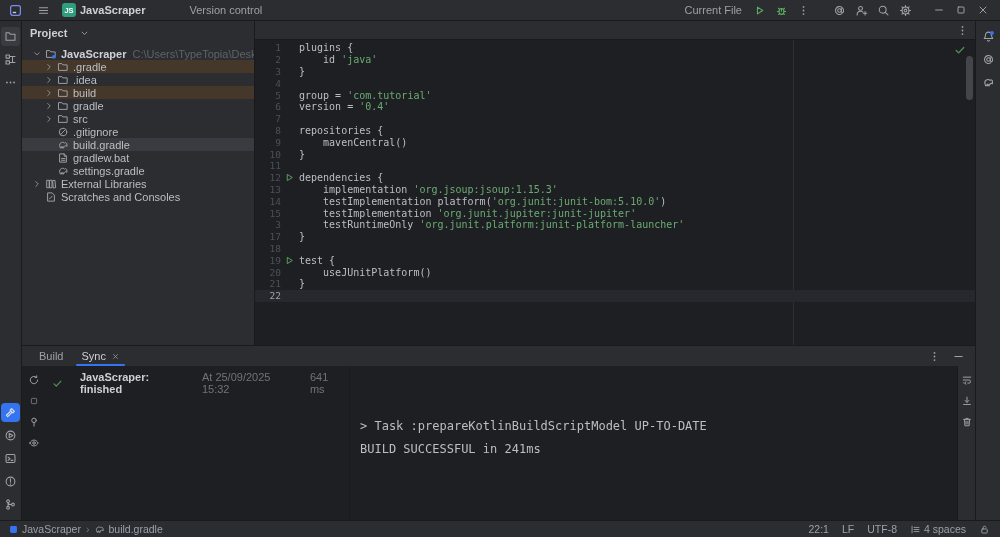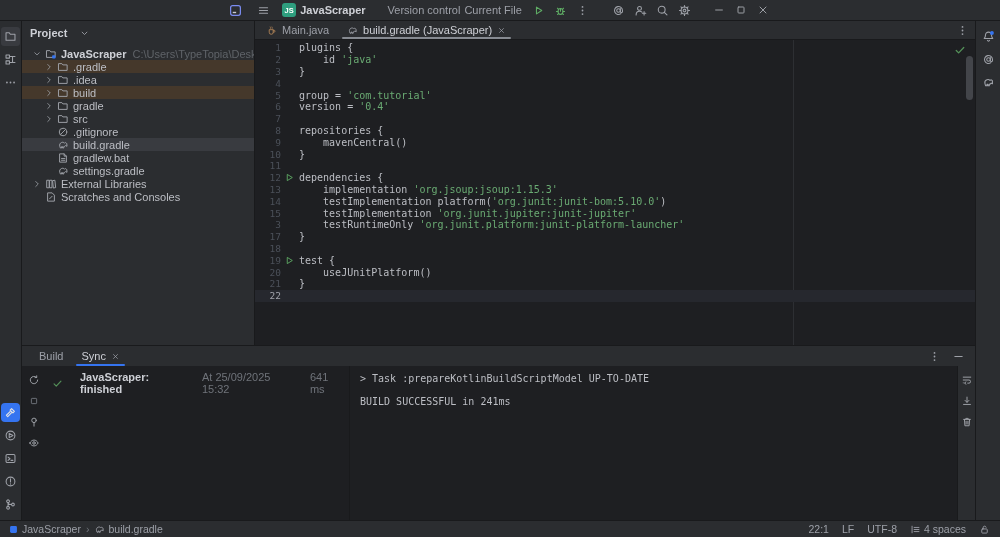--- a/index.html
+++ b/index.html
@@ -2,21 +2,21 @@
 <html><head>
 <meta charset="utf-8">
 <style>
   * { margin:0; padding:0; box-sizing:border-box; }
   html,body { width:1000px; height:537px; overflow:hidden; }
   body { background:#1e1f22; font-family:"Liberation Sans",sans-serif; color:#bcbec4; font-size:11px; }
   svg { display:block; }
   .app { width:1000px; height:537px; display:flex; flex-direction:column; }
 
   
-  .titlebar { height:21px; background:#2b2d30; border-bottom:1px solid #191a1c; display:flex; align-items:center; justify-content:center; padding:0 8px 0 6px; flex:none; }
+  .titlebar { height:21px; background:#2b2d30; border-bottom:1px solid #191a1c; display:flex; align-items:center; justify-content:space-between; padding:0 8px 0 6px; flex:none; }
   .tb-group { display:flex; align-items:center; gap:10px; }
   .tb-widget { display:flex; align-items:center; gap:4px; cursor:default; color:#bcbec4; }
   .tb-widget.dim { color:#9da0a8; }
   .js-badge { width:14px; height:14px; border-radius:3px; display:flex; align-items:center; justify-content:center; font-size:7.5px; font-weight:bold; color:#fff; }
   .ibtn { width:18px; height:18px; display:flex; align-items:center; justify-content:center; border-radius:3px; }
   .ibtn svg { width:13px; height:13px; }
   .winbtn svg { width:12px; height:12px; }
   .bold { font-weight:bold; color:#ced0d6; }
 
   
@@ -84,21 +84,21 @@
   .btab .closex svg { width:9px; height:9px; }
   .bp-header-right { margin-left:auto; display:flex; align-items:center; gap:6px; padding-right:8px; }
   .bp-content { flex:1; display:flex; min-height:0; }
   .bp-toolbar { width:24px; flex:none; display:flex; flex-direction:column; align-items:center; padding-top:6px; gap:5px; }
   .bp-tree { width:304px; flex:none; border-right:1px solid #191a1c; padding:5px 6px; }
   .sync-row { display:flex; align-items:center; gap:17px; }
   .sync-row svg { width:11px; height:11px; flex:none; }
   .sync-label { color:#ced0d6; font-weight:bold; }
   .sync-time { color:#6f737a; }
   .sync-dur { margin-left:auto; color:#6f737a; }
-  .bp-console { flex:1; padding:7px 10px; font-family:"DejaVu Sans Mono",monospace; font-size:10px; line-height:11.5px; color:#bcbec4; white-space:pre; overflow:hidden; }
+  .bp-console { flex:1; padding:7px 10px; font-family:"DejaVu Sans Mono",monospace; font-size:12px; line-height:11.5px; color:#bcbec4; white-space:pre; overflow:hidden;margin-top:48px; }
   .bp-ctoolbar { width:18px; flex:none; border-left:1px solid #191a1c; display:flex; flex-direction:column; align-items:center; padding-top:6px; gap:5px; background:#2b2d30; }
   .bp-ctoolbar .ibtn, .bp-toolbar .ibtn { width:16px; height:16px; }
   .bp-ctoolbar svg, .bp-toolbar svg { width:12px; height:12px; }
 
   
   .statusbar { height:17px; background:#2b2d30; border-top:1px solid #191a1c; display:flex; align-items:center; justify-content:space-between; padding:0 10px 0 8px; font-size:10.5px; color:#9da0a8; flex:none; }
   .sb-left { display:flex; align-items:center; gap:4px; }
   .sb-left svg { width:10px; height:10px; }
   .sb-sep { color:#6f737a; padding:0 1px; }
   .sb-right { display:flex; align-items:center; gap:13px; }
@@ -129,21 +129,21 @@
         </span>
       <span class="tb-widget">
         <span class="js-badge" style="background: rgb(46, 158, 126);">JS</span>
         <span class="bold">JavaScraper</span>
         <i style="display: flex;">
             <svg viewBox="0 0 16 16">
               <path d="M4.5 6 L8 9.5 L11.5 6" stroke="#9ea1a8" stroke-width="1.3" fill="none" stroke-linecap="round" stroke-linejoin="round"></path>
             </svg>
           </i>
       </span>
-      <span class="tb-widget dim" style="margin-left:8px">
+      <span class="tb-widget dim" style="margin-left:30px">
         <span>Version control</span>
         <i style="display: flex;">
             <svg viewBox="0 0 16 16">
               <path d="M4.5 6 L8 9.5 L11.5 6" stroke="#9ea1a8" stroke-width="1.3" fill="none" stroke-linecap="round" stroke-linejoin="round"></path>
             </svg>
           </i>
       </span>
     </div>
     <div class="tb-group" style="gap:4px">
       <span class="tb-widget dim">
@@ -515,46 +515,20 @@
                     </svg>
                   </i>
                 </span>
                 <span class="t-label">Scratches and Consoles</span>
               </div>
             </div>
         </aside>
 
         <section class="editor-col">
           <div class="tabbar">
-            <span id="etabs" style="display:flex">
-                <span class="etab">
-                  <i style="display: flex;">
-                    <svg viewBox="0 0 16 16">
-                      <path d="M4.7 6.8 h5.8 v3.8 a2.9 2.9 0 0 1 -5.8 0 Z" stroke="#bb8a5a" stroke-width="1.2" fill="none" stroke-linejoin="round"></path>
-                      <path d="M10.5 7.6 h1.2 a1.4 1.4 0 0 1 0 2.8 h-1.3 M6.4 2.8 c.8.8 -.8 1.5 0 2.3 M8.9 2.8 c.8.8 -.8 1.5 0 2.3" stroke="#bb8a5a" stroke-width="1.1" fill="none" stroke-linecap="round"></path>
-                    </svg>
-                  </i>
-                  <span>Main.java</span>
-                </span>
-                <span class="etab active">
-                  <i style="display: flex;">
-                    <svg viewBox="0 0 16 16">
-                      <path d="M12.8 5.8 c-.5-1-1.7-1.4-2.5-.7 l-.4.4 C8.9 4.3 7.3 4 5.9 4.7 4 5.5 3.1 7.6 3.7 9.6 L4.5 12 H6.1 V10.2 H7.4 V12 H9 V10.1 c1 0 1.9-.5 2.4-1.3 l1.5.7 Z" stroke="#9ea1a8" stroke-width="1.3" fill="none" stroke-linecap="round" stroke-linejoin="round"></path>
-                    </svg>
-                  </i>
-                  <span>build.gradle (JavaScraper)</span>
-                  <span class="closex">
-                    <i style="display: flex;">
-                      <svg viewBox="0 0 16 16">
-                        <path d="M4.5 4.5 L11.5 11.5 M11.5 4.5 L4.5 11.5" stroke="#9ea1a8" stroke-width="1.3" fill="none" stroke-linecap="round" stroke-linejoin="round"></path>
-                      </svg>
-                    </i>
-                  </span>
-                </span>
-              </span>
             <span class="tabbar-right">
               <span class="ibtn">
                   <i style="display: flex;">
                     <svg viewBox="0 0 16 16">
                       <circle cx="8" cy="3.6" r="1.1" fill="#9ea1a8"></circle>
                       <circle cx="8" cy="8" r="1.1" fill="#9ea1a8"></circle>
                       <circle cx="8" cy="12.4" r="1.1" fill="#9ea1a8"></circle>
                     </svg>
                   </i>
                 </span>

